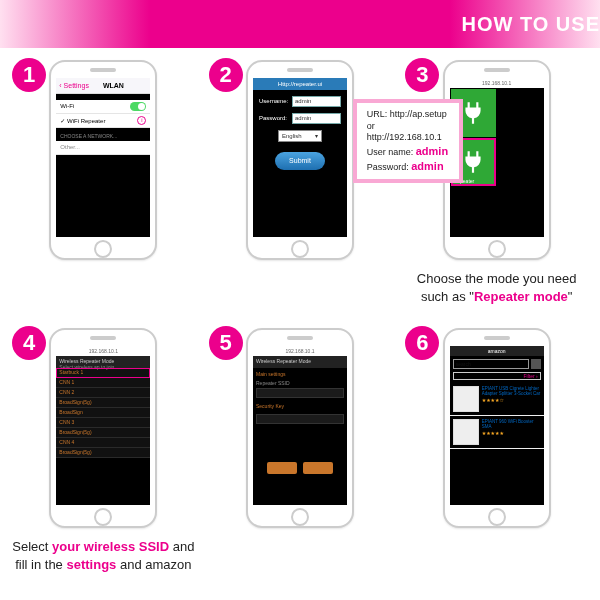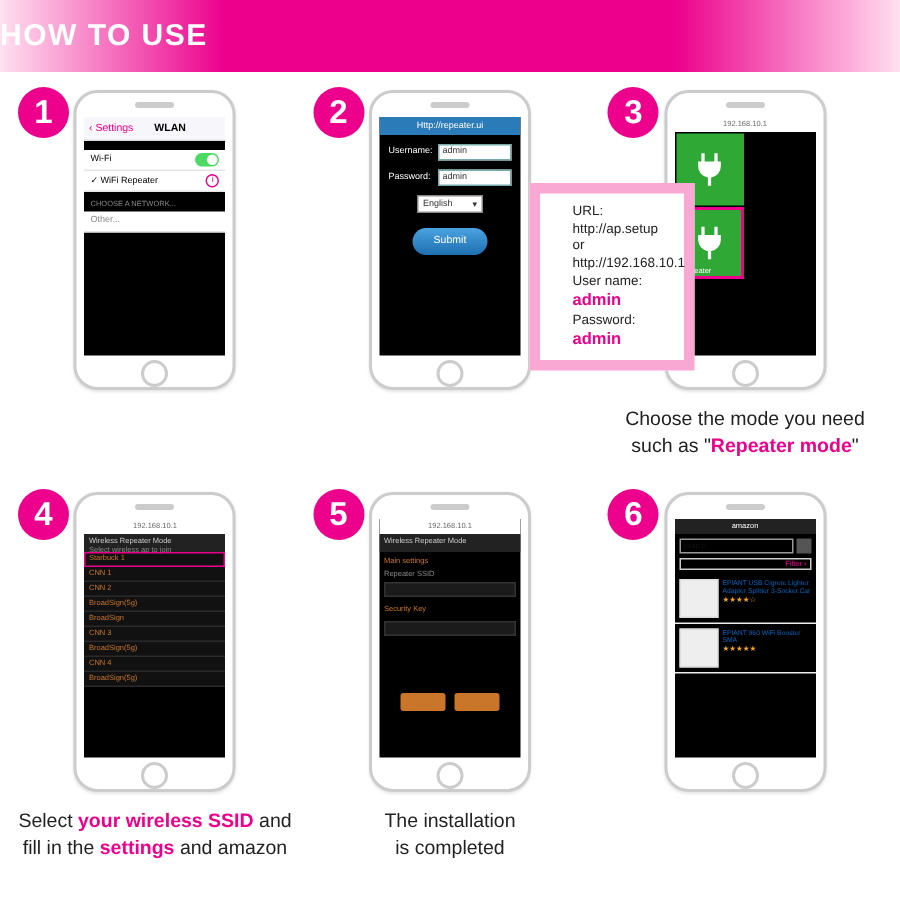--- a/index.html
+++ b/index.html
@@ -1,21 +1,21 @@
 <!DOCTYPE html>
 <html><head>
 <meta charset="utf-8">
 <style>
   * { box-sizing: border-box; margin: 0; padding: 0; }
   body { font-family: Arial, sans-serif; width: 600px; height: 600px; background: #fff; overflow: hidden; }
 
   .header {
     height: 48px;
     background: linear-gradient(to right, #ffe0f0 0%, #ec008c 25%, #ec008c 75%, #ffe0f0 100%);
-    display: flex; align-items: center; justify-content: flex-start;
+    display: flex; align-items: center; justify-content: flex-end;
     color: #fff; font-weight: bold; font-size: 20px; letter-spacing: 1px;
   }
 
   .grid {
     display: grid;
     grid-template-columns: 1fr 1fr 1fr;
     grid-template-rows: 1fr 1fr;
     height: 552px;
     padding: 8px 10px 12px 10px;
     gap: 4px 10px;
@@ -64,21 +64,21 @@
   .s2 .btn { width:50px; height:18px; margin:10px auto 0; background:linear-gradient(#4aa3e0,#1e6fb0); border-radius:9px; color:#fff; font-size:7px; display:flex; align-items:center; justify-content:center; }
 
   
   .s3 { background:#000; }
   .s3 .addr { height:10px; background:#fff; font-size:5px; text-align:center; color:#666; line-height:10px; }
   .s3 .modes { display:grid; grid-template-columns:1fr 1fr; gap:1px; padding:1px;}
   .s3 .mode { background:#2fa836; height:48px; display:flex; align-items:center; justify-content:center; position:relative;}
   .s3 .mode svg { width:26px; height:26px; }
   .s3 .mode.sel { outline:2px solid #ec008c; outline-offset:-2px;}
   .s3 .mlbl { position:absolute; bottom:2px; left:3px; font-size:5px; color:#fff;}
-  .bubble3 { position:absolute; left:-92px; top:60px; width:110px; background:#fff; border:7px solid #f9a8d4; padding:6px 22px; font-size:9px; line-height:1.3; color:#222;}
+  .bubble3 { position:absolute; left:-92px; top:37px; width:110px; background:#fff; border:4px solid #f9a8d4; padding:6px 10px; font-size:9px; line-height:1.3; color:#222;}
   .bubble3 .ad { color:#ec008c; font-weight:bold; font-size:11px;}
 
   
   .s4 { background:#000; }
   .s4 .hdr { background:#222; height:12px; font-size:5px; padding:2px 3px; color:#ccc; }
   .s4 .list .li { height:10px; background:#111; border-bottom:1px solid #2a2a2a; display:flex; align-items:center; padding:0 3px; font-size:5px; color:#c9762b;}
   .s4 .list .li.sel { outline:1px solid #ec008c; outline-offset:-1px;}
 
   
   .s5 { background:#000; }
@@ -239,22 +239,20 @@
         <div class="bar"></div>
         <div class="sec">Security Key</div>
         <div class="bar"></div>
         <div class="btns">
           <div class="b"></div>
           <div class="b"></div>
         </div>
       </div>
       <div class="homebtn"></div>
     </div>
-    <div class="caption" style="white-space:pre-line">The installation
-is completed</div>
   </div>
 
   <div class="cell">
     <div class="badge">6</div>
     <div class="phone">
       <div class="speaker"></div>
       <div class="screen s6">
         <div class="top">amazon</div>
         <div class="srch">
           <div class="f">search</div>

